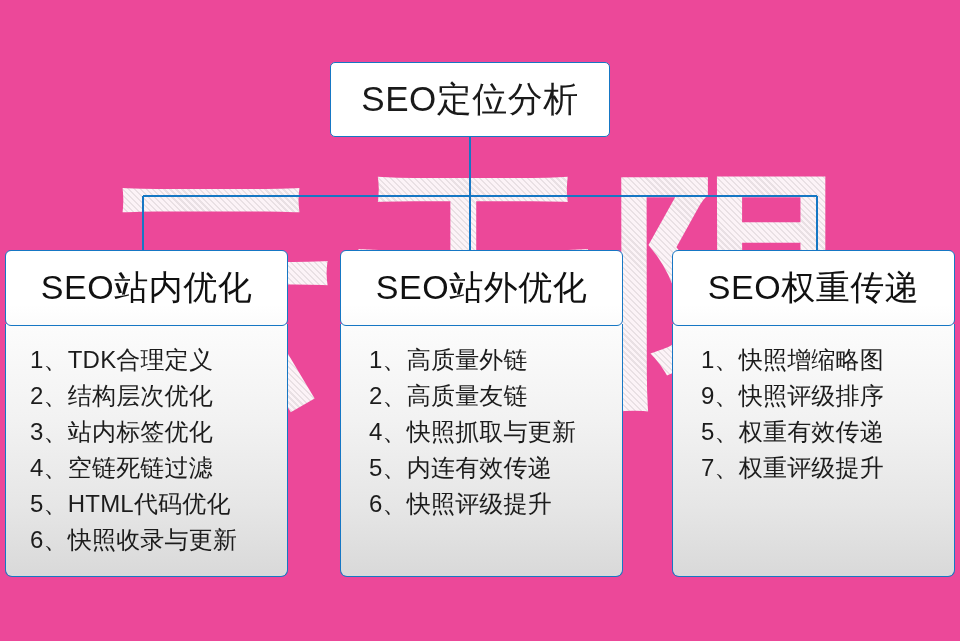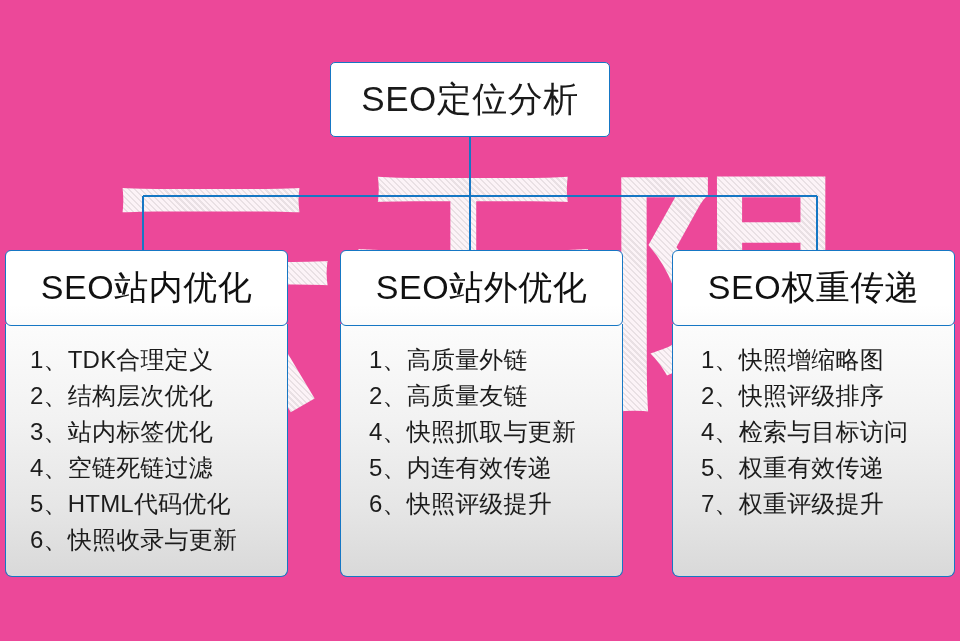--- a/index.html
+++ b/index.html
@@ -217,22 +217,21 @@
       </div>
     </div>
 
     <div class="column col-2">
       <div class="col-header">
         <span class="col-title">SEO权重传递</span>
       </div>
       <div class="col-body">
         <ul class="item-list">
           <li>1、快照增缩略图</li>
-          <li>2、快照评级排序</li>
-          <li>4、检索与目标访问</li>
+          <li>9、快照评级排序</li>
           <li>5、权重有效传递</li>
           <li>7、权重评级提升</li>
         </ul>
       </div>
     </div>
 
   </div>
 </div>
 
 </body></html>

